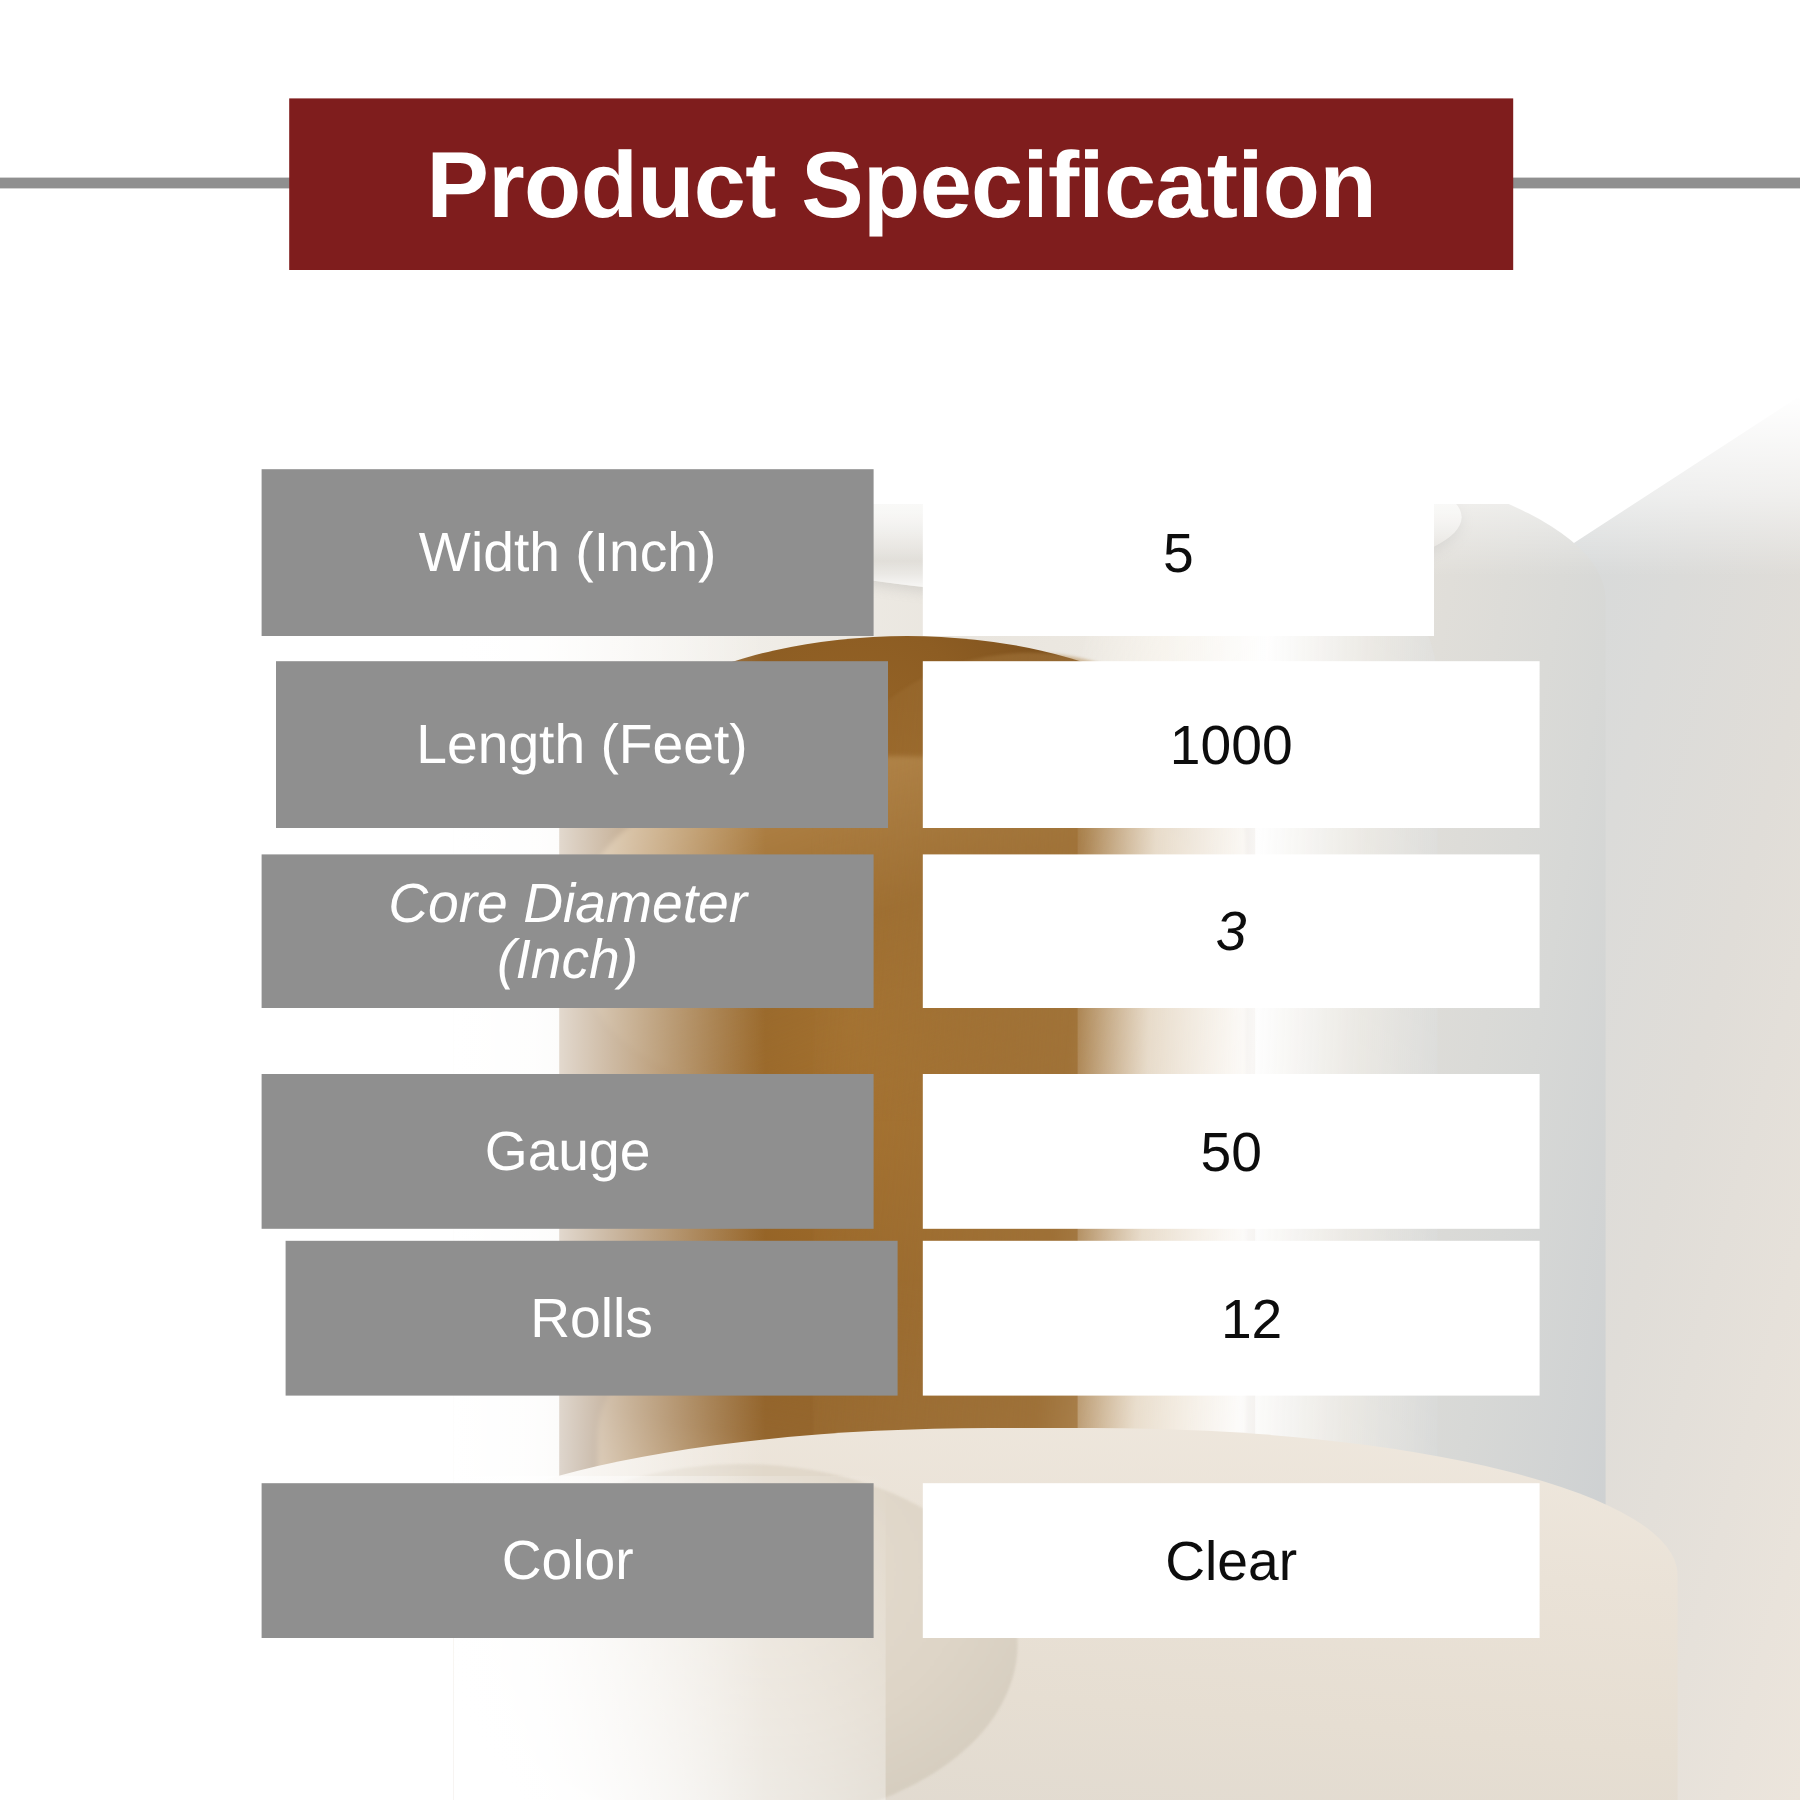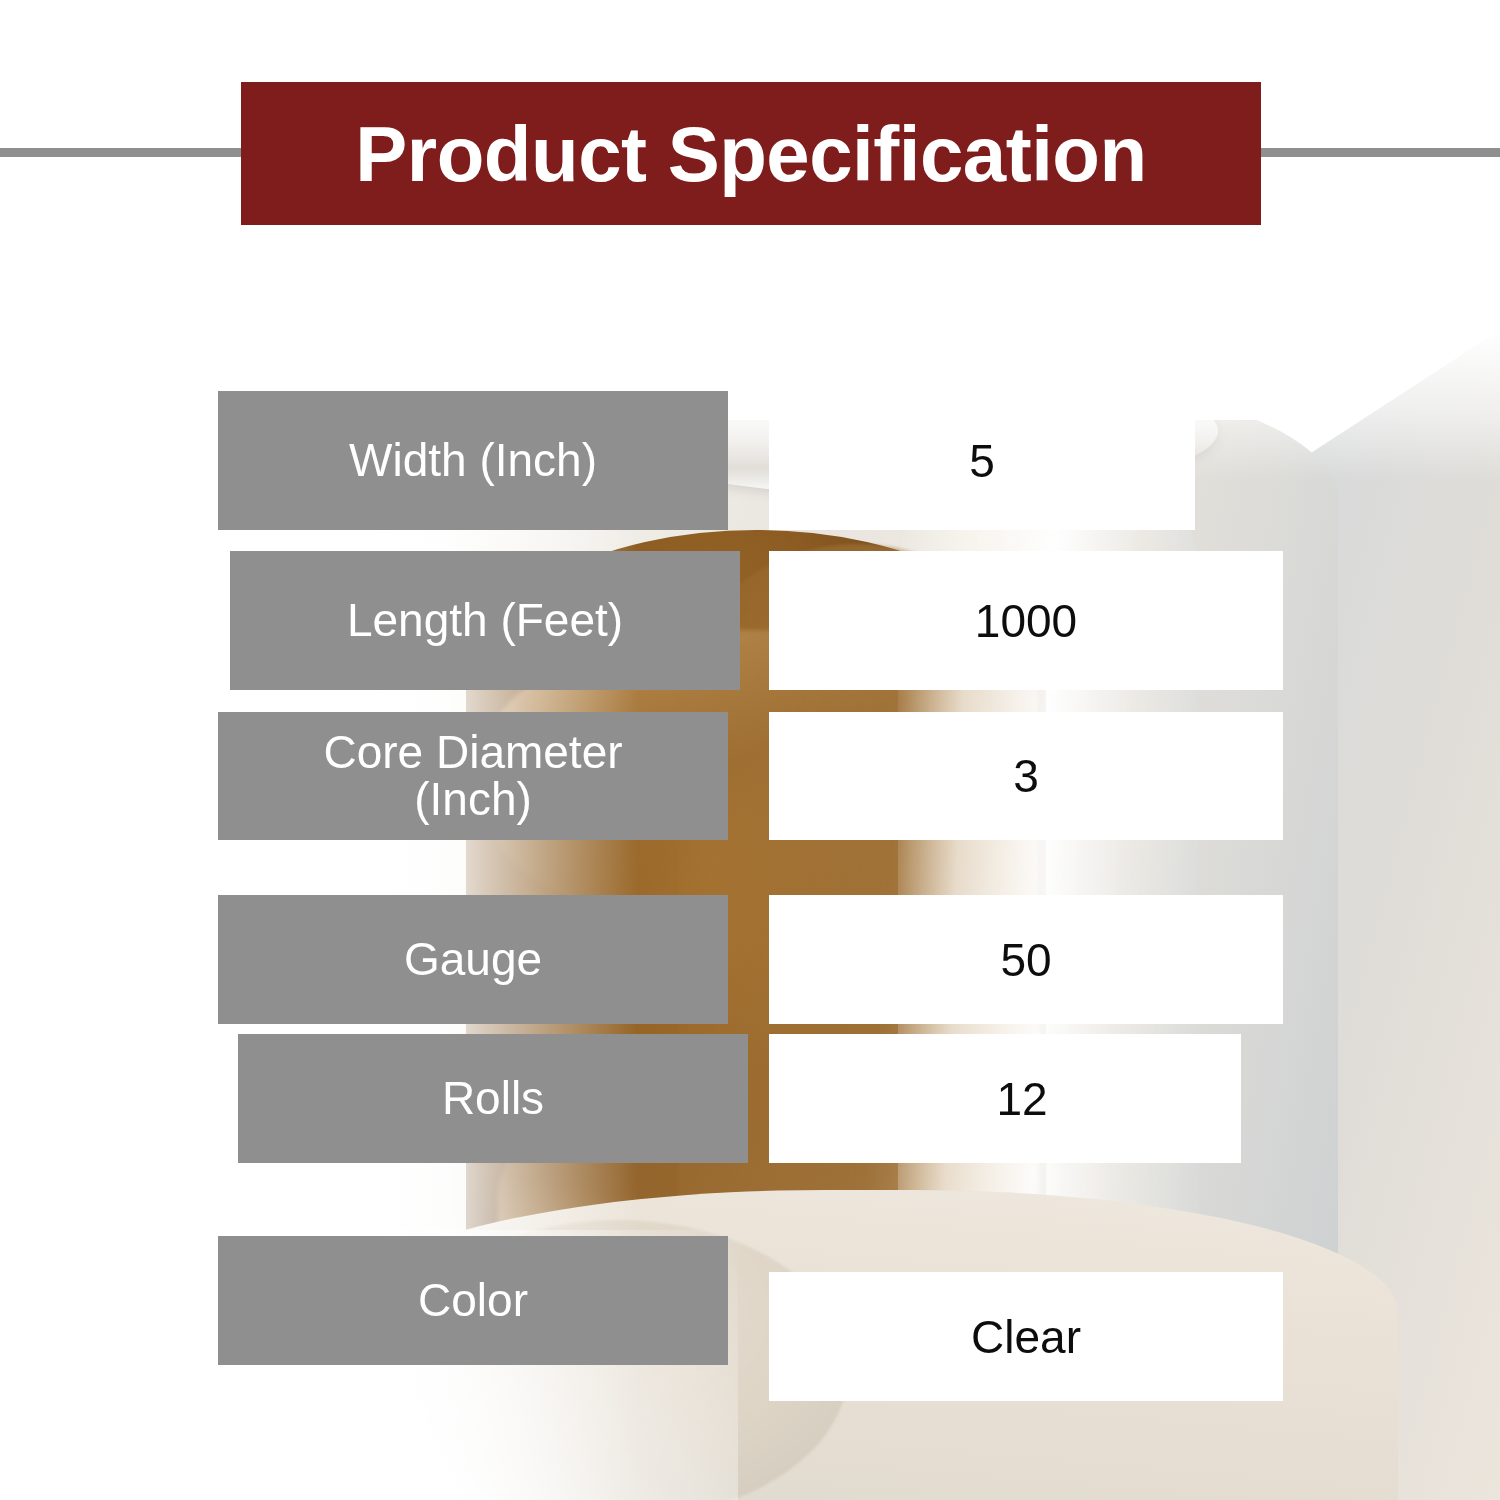--- a/index.html
+++ b/index.html
@@ -280,34 +280,34 @@
   <div class="spec-row" style="top:391px;height:139px;">
     <div class="label-cell" style="top:0;height:139px;">Width (Inch)</div>
     <div class="value-cell" style="top:0;height:139px;width:426px;">5</div>
   </div>
 
   <div class="spec-row" style="top:551px;height:139px;">
     <div class="label-cell" style="top:0;height:139px;margin-left:12px;">Length (Feet)</div>
     <div class="value-cell" style="top:0;height:139px;width:514px;">1000</div>
   </div>
 
-  <div class="spec-row" style="top:712px;height:112px;">
+  <div class="spec-row" style="top:712px;height:112px;font-style:italic;">
     <div class="label-cell" style="top:0;height:128px;white-space:pre-line;">Core Diameter
 (Inch)</div>
     <div class="value-cell" style="top:0;height:128px;width:514px;">3</div>
   </div>
 
   <div class="spec-row" style="top:895px;height:129px;border-radius:17px;">
     <div class="label-cell" style="top:0;height:129px;">Gauge</div>
     <div class="value-cell" style="top:0;height:129px;width:514px;">50</div>
   </div>
 
   <div class="spec-row" style="top:1034px;height:129px;">
     <div class="label-cell" style="top:0;height:129px;margin-left:20px;">Rolls</div>
-    <div class="value-cell" style="top:0;height:129px;width:472px;padding-left:44px;">12</div>
+    <div class="value-cell" style="top:0;height:129px;width:514px;padding-left:44px;">12</div>
   </div>
 
   <div class="spec-row" style="top:1236px;height:154px;">
     <div class="label-cell" style="top:0;height:129px;">Color</div>
-    <div class="value-cell" style="top:0;height:129px;width:514px;margin-top:36px;">Clear</div>
+    <div class="value-cell" style="top:0;height:129px;width:514px;">Clear</div>
   </div>
 
 </div>
 
 </body></html>

